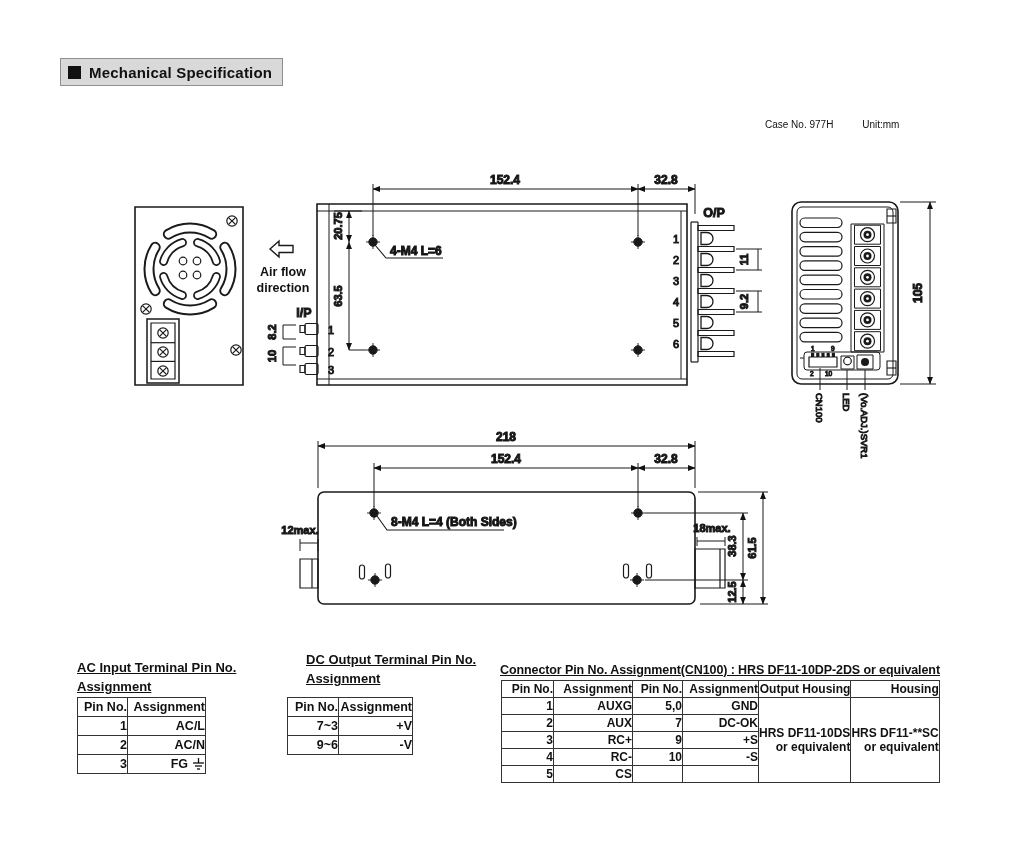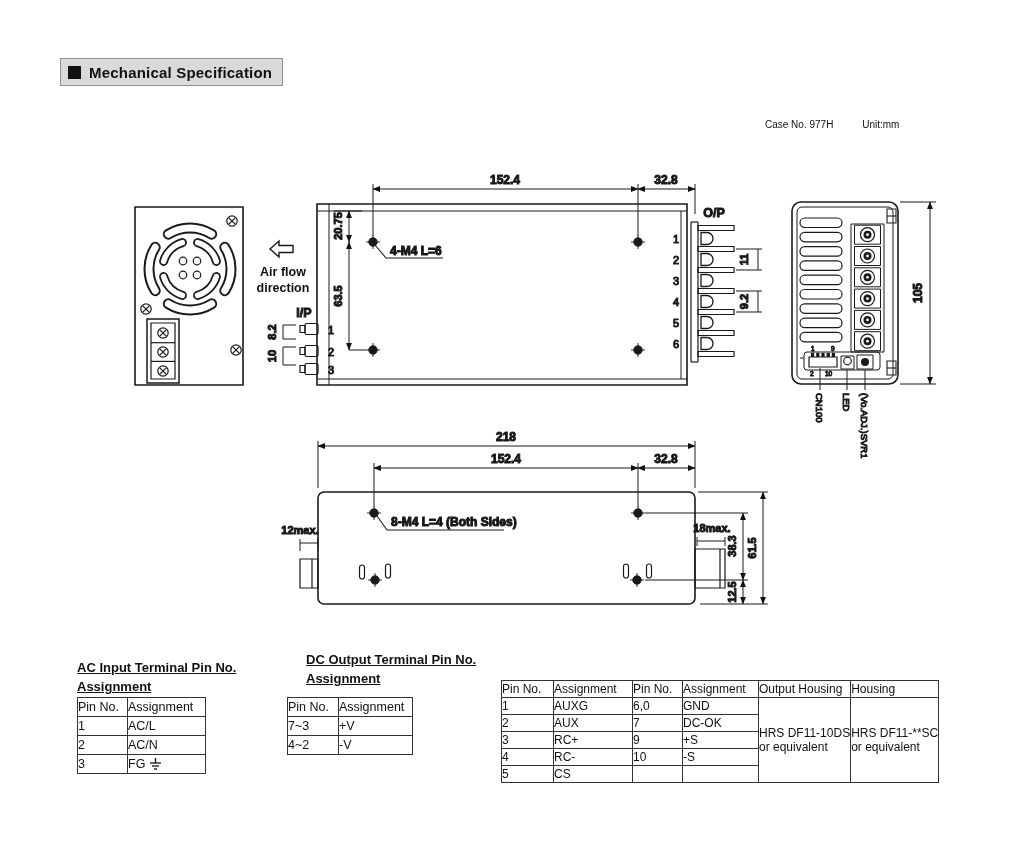--- a/index.html
+++ b/index.html
@@ -20,22 +20,22 @@
   .dims{font-size:11px;font-weight:700;}
   .pinnum{font-size:11px;font-weight:400;}
   .lbl{font-size:12.5px;font-weight:700;}
   .note{font-size:12px;font-weight:700;}
   .tiny{font-size:6.5px;font-weight:400;}
   .rot{font-size:9.5px;font-weight:400;}
   
   .tbl-title{position:absolute;font-size:13px;font-weight:600;line-height:1.45;text-decoration:underline;}
   .tbl-title.one{white-space:nowrap;font-size:12.5px;letter-spacing:-0.1px;}
   table.spec{position:absolute;border-collapse:collapse;table-layout:fixed;}
-  table.spec td,table.spec th{border:1.3px solid #333;text-align:left;vertical-align:middle;
-       font-weight:400;padding:0;overflow:hidden;white-space:nowrap;}
+  table.spec td,table.spec th{border:1.3px solid #333;text-align:right;vertical-align:middle;
+       font-weight:700;padding:0;overflow:hidden;white-space:nowrap;}
   table.ac td,table.ac th{font-size:12.5px;height:18px;}
   table.cn td,table.cn th{font-size:12px;height:16px;}
   .gnd{display:inline-block;vertical-align:-2px;margin-left:4px;}
 </style>
 </head>
 <body>
 
 <div id="page">
 
   <div class="title-bar">
@@ -425,26 +425,29 @@
     <tbody>
         <tr>
       <th>Pin No.</th>
       <th>Assignment</th>
     </tr>
     <tr>
       <td>7~3</td>
       <td>+V</td>
     </tr>
     <tr>
-      <td>4~2</td>
+      <td>9~6</td>
       <td>-V</td>
     </tr>
   </tbody>
     </table>
 
+  <div class="tbl-title one" style="left:500px;top:661px;">
+    <div>Connector Pin No. Assignment(CN100) : HRS DF11-10DP-2DS or equivalent</div>
+  </div>
   <table class="spec cn" style="left:501px;top:680px;">
     <colgroup>
       <col style="width:52px">
         <col style="width:79px">
         <col style="width:50px">
       <col style="width:76px">
         <col style="width:89px">
         <col style="width:88px">
     </colgroup>
     <tbody>
@@ -452,21 +455,21 @@
       <th>Pin No.</th>
       <th>Assignment</th>
       <th>Pin No.</th>
       <th>Assignment</th>
       <th>Output Housing</th>
       <th>Housing</th>
     </tr>
     <tr>
       <td>1</td>
       <td>AUXG</td>
-      <td>6,0</td>
+      <td>5,0</td>
       <td>GND</td>
       <td rowspan="5">
         <div>HRS DF11-10DS</div>
         <div>or equivalent</div>
       </td>
       <td rowspan="5">
         <div>HRS DF11-**SC</div>
         <div>or equivalent</div>
       </td>
     </tr>

